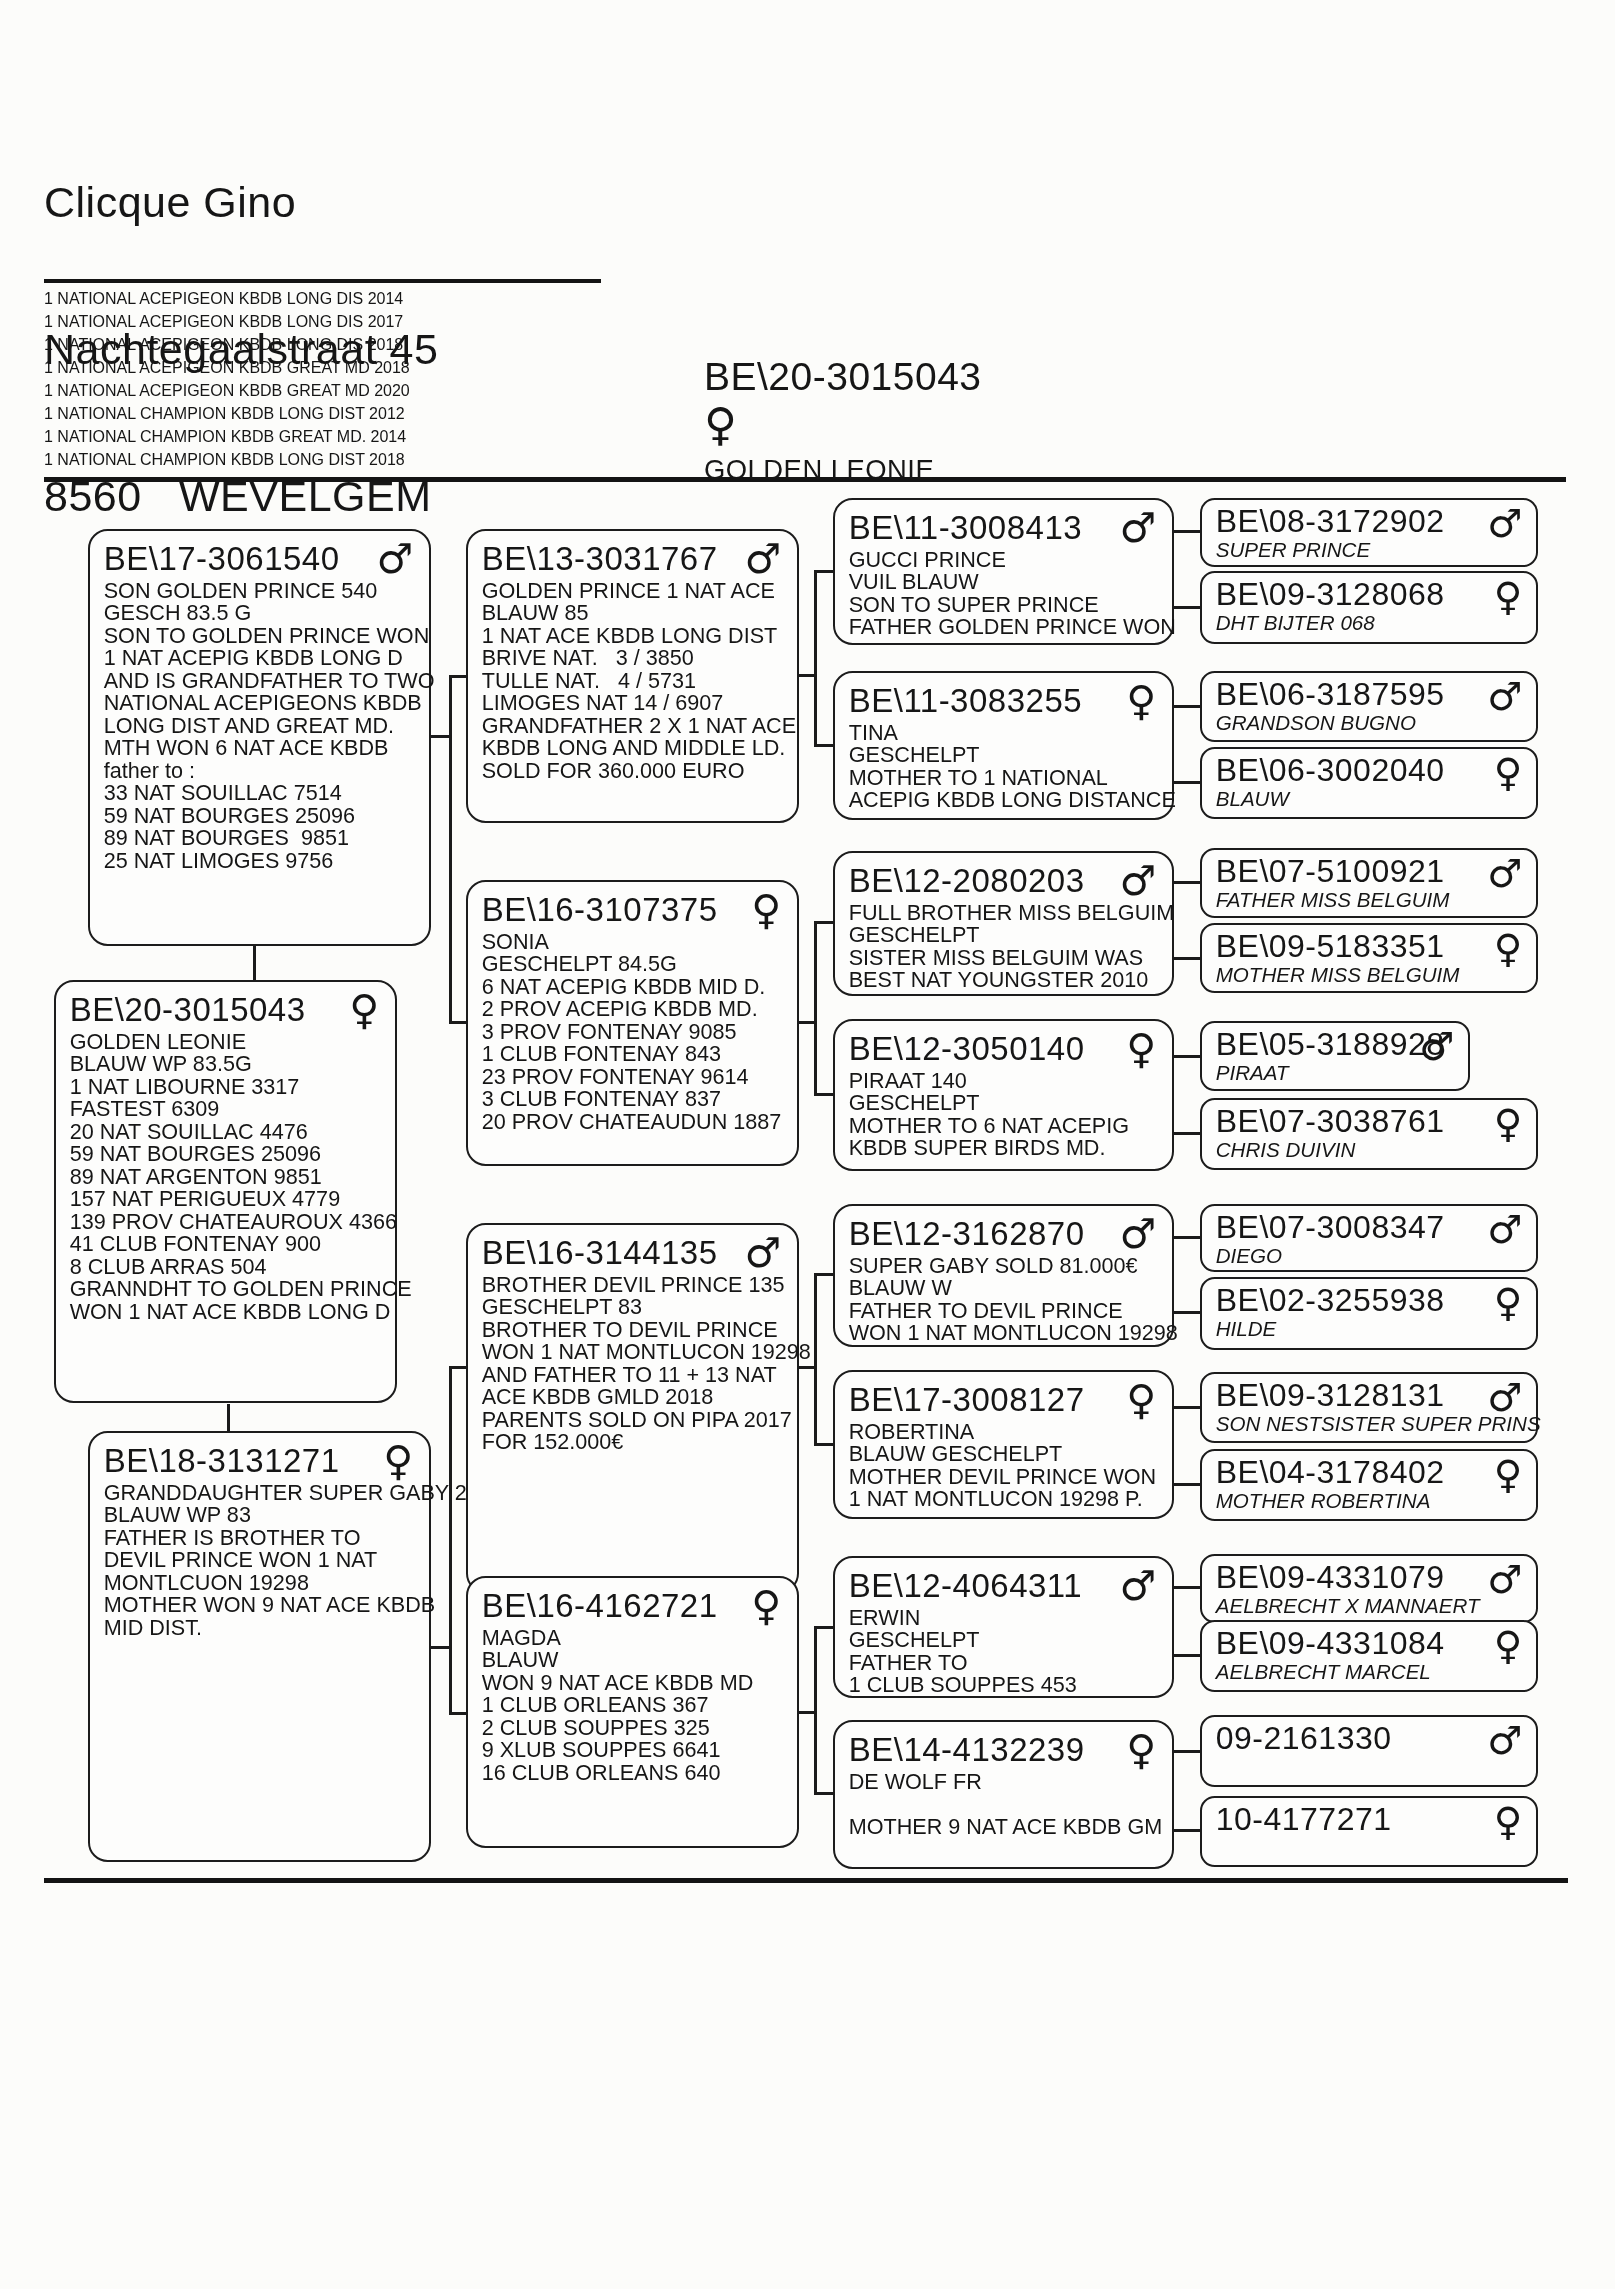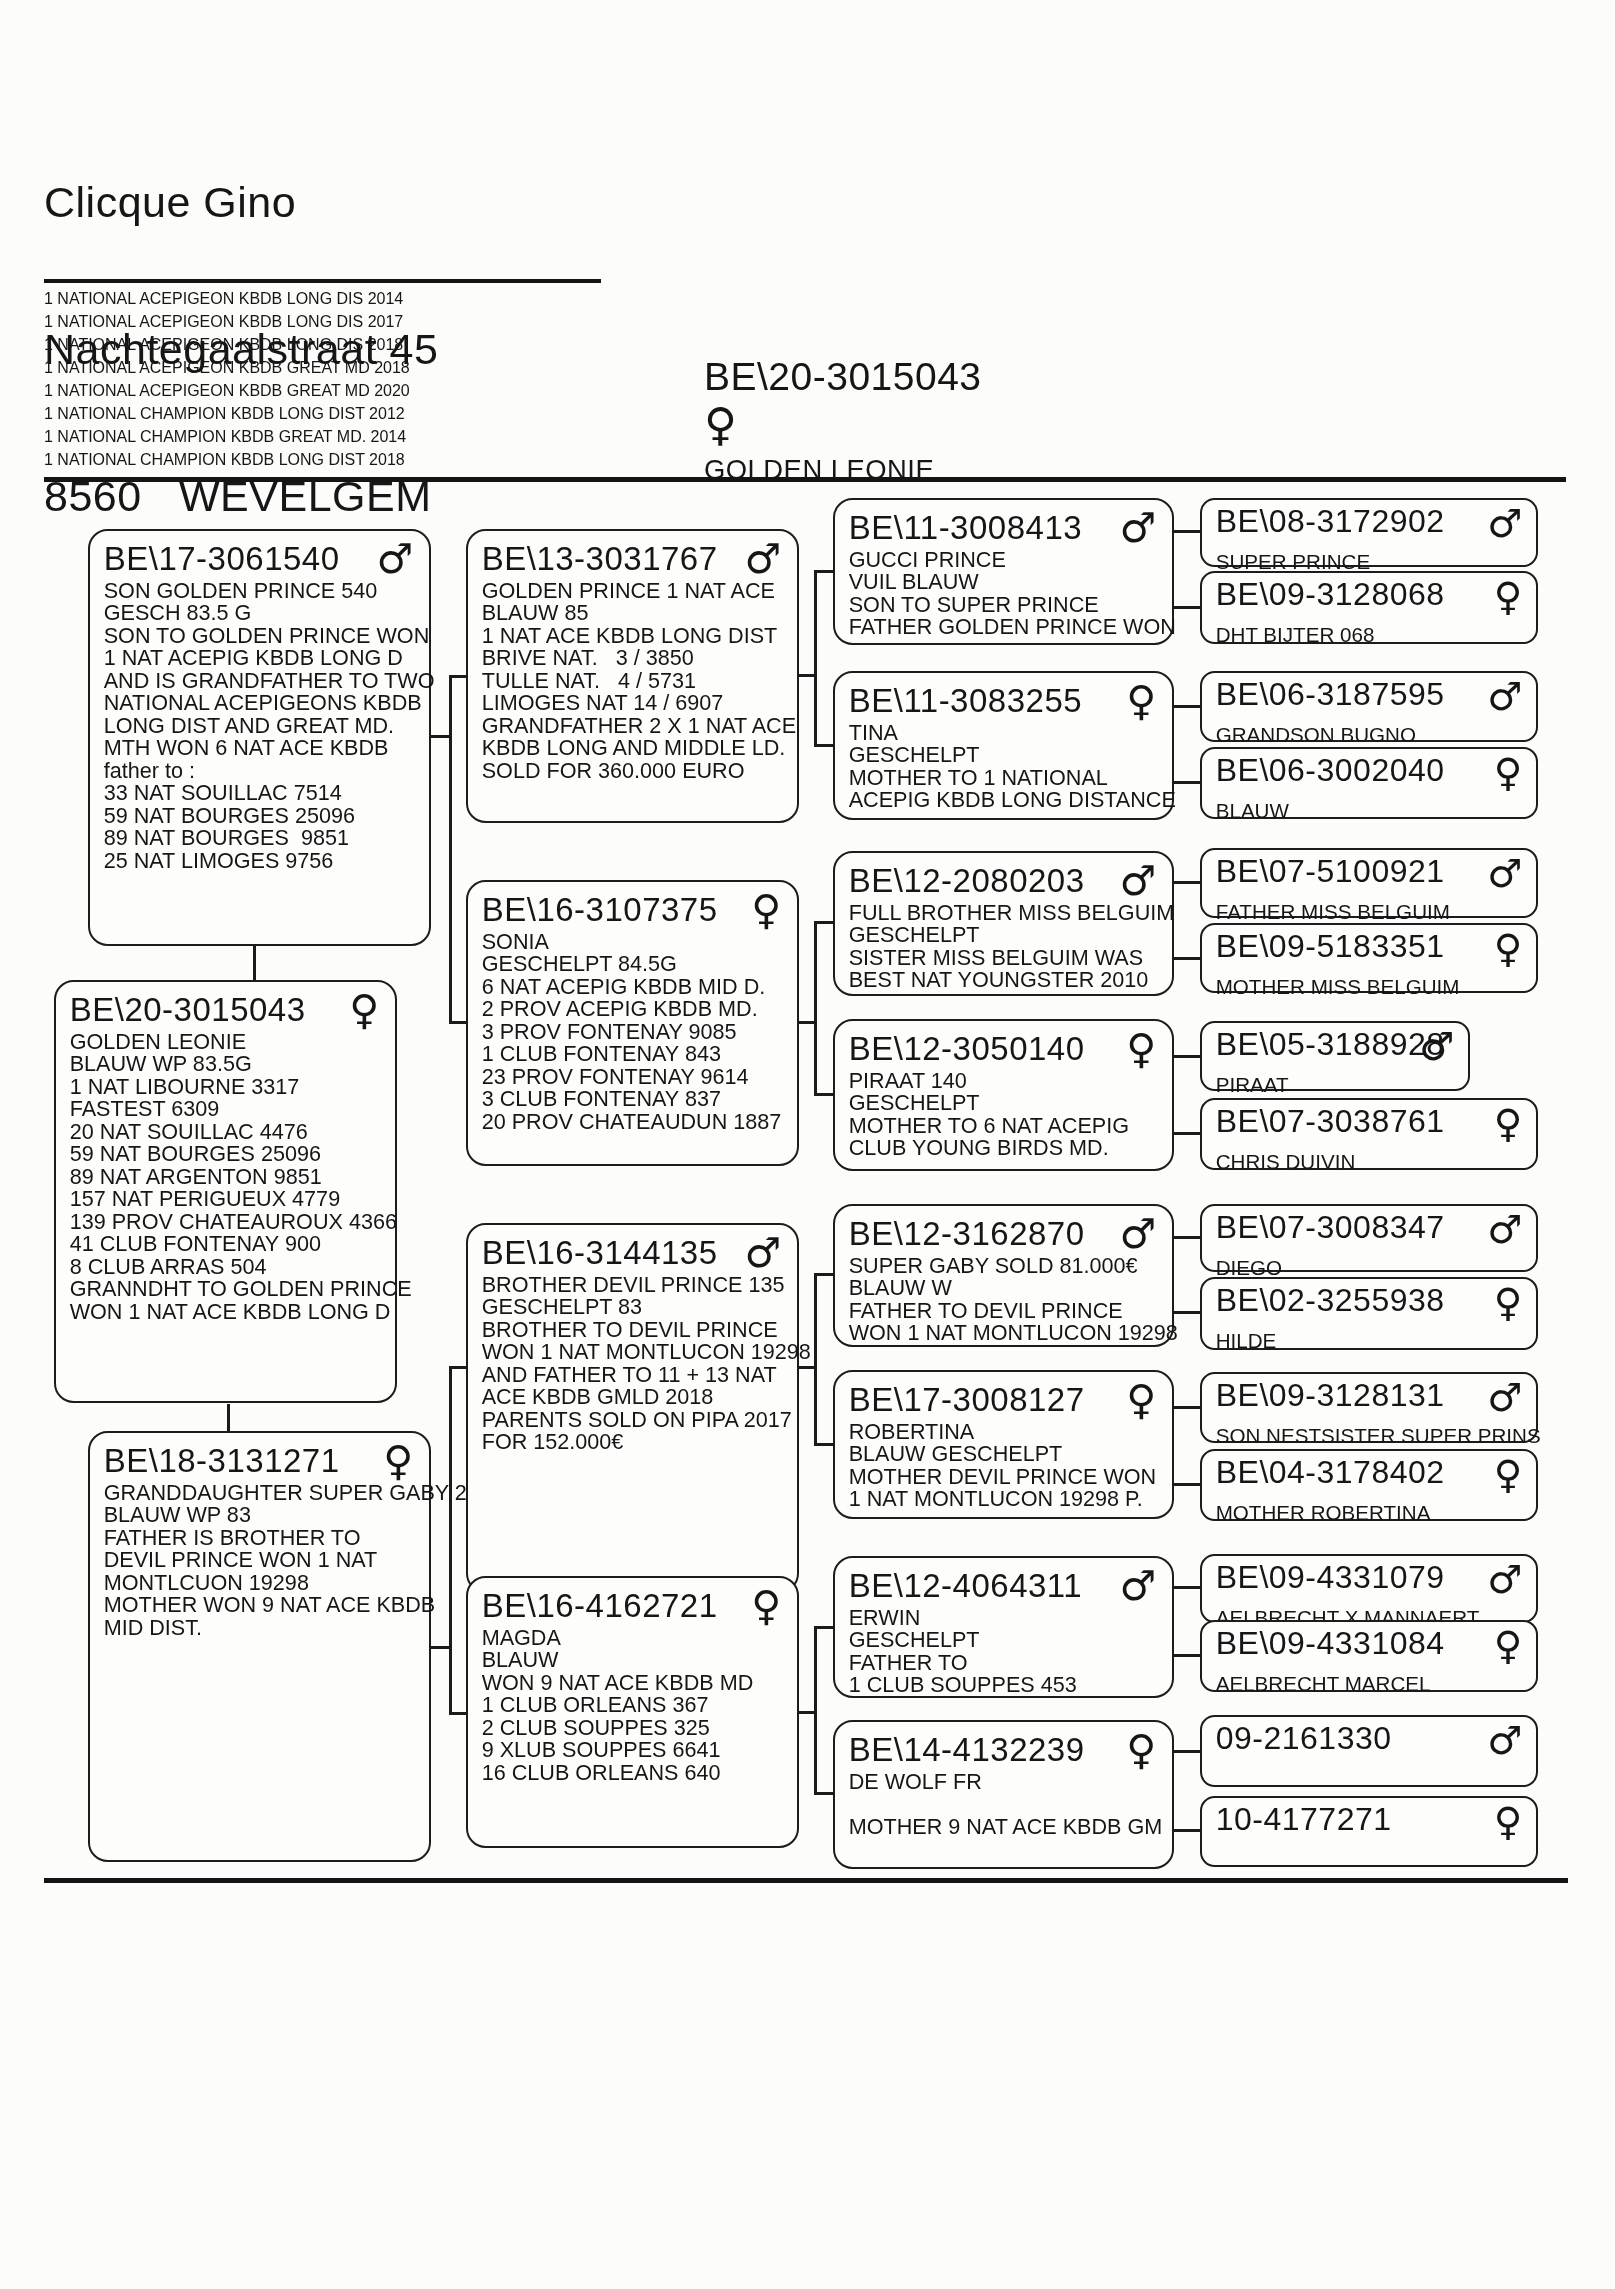--- a/index.html
+++ b/index.html
@@ -24,21 +24,21 @@
     padding:7.8px 9.8px 3.9px 13.7px;
   }
   .box-head{white-space:nowrap;}
   .ring{font-size:33px;letter-spacing:0.5px;line-height:39px;}
   .sex{position:absolute;top:7.8px;right:15.7px;font-size:41px;line-height:41px;font-family:"DejaVu Sans",sans-serif;}
   .lines{margin-top:2px;font-size:21.6px;line-height:22.5px;white-space:pre;}
   .lines .line{min-height:22.5px;}
   .small{border-radius:14.7px;padding:3.9px 9.8px 2px 13.7px;}
   .small .ring{font-size:32px;line-height:35px;}
   .small .sex{top:3.9px;right:13.7px;font-size:39px;line-height:39px;}
-  .small .lines{margin-top:12px;font-size:20.6px;line-height:21.6px;}
+  .small .lines{margin-top:0;font-size:20.6px;line-height:21.6px;font-style:italic;}
 </style>
 </head>
 <body>
 
 <div class="owner">
   <div>Clicque Gino</div>
   <div>Nachtegaalstraat 45</div>
   <div>8560   WEVELGEM</div>
 </div>
 
@@ -91,21 +91,21 @@
 <div class="box" style="left:833px;top:671px;width:341px;height:149px">
   <div class="box-head"><span class="ring">BE\11-3083255</span><span class="sex">♀</span></div>
   <div class="lines"><div class="line">TINA</div><div class="line">GESCHELPT</div><div class="line">MOTHER TO 1 NATIONAL</div><div class="line">ACEPIG KBDB LONG DISTANCE</div></div>
 </div>
 <div class="box" style="left:833px;top:851px;width:341px;height:145px">
   <div class="box-head"><span class="ring">BE\12-2080203</span><span class="sex">♂</span></div>
   <div class="lines"><div class="line">FULL BROTHER MISS BELGUIM</div><div class="line">GESCHELPT</div><div class="line">SISTER MISS BELGUIM WAS</div><div class="line">BEST NAT YOUNGSTER 2010</div></div>
 </div>
 <div class="box" style="left:833px;top:1019px;width:341px;height:152px">
   <div class="box-head"><span class="ring">BE\12-3050140</span><span class="sex">♀</span></div>
-  <div class="lines"><div class="line">PIRAAT 140</div><div class="line">GESCHELPT</div><div class="line">MOTHER TO 6 NAT ACEPIG</div><div class="line">CLUB YOUNG BIRDS MD.</div></div>
+  <div class="lines"><div class="line">PIRAAT 140</div><div class="line">GESCHELPT</div><div class="line">MOTHER TO 6 NAT ACEPIG</div><div class="line">KBDB SUPER BIRDS MD.</div></div>
 </div>
 <div class="box" style="left:833px;top:1204px;width:341px;height:143px">
   <div class="box-head"><span class="ring">BE\12-3162870</span><span class="sex">♂</span></div>
   <div class="lines"><div class="line">SUPER GABY SOLD 81.000€</div><div class="line">BLAUW W</div><div class="line">FATHER TO DEVIL PRINCE</div><div class="line">WON 1 NAT MONTLUCON 19298</div></div>
 </div>
 <div class="box" style="left:833px;top:1370px;width:341px;height:149px">
   <div class="box-head"><span class="ring">BE\17-3008127</span><span class="sex">♀</span></div>
   <div class="lines"><div class="line">ROBERTINA</div><div class="line">BLAUW GESCHELPT</div><div class="line">MOTHER DEVIL PRINCE WON</div><div class="line">1 NAT MONTLUCON 19298 P.</div></div>
 </div>
 <div class="box" style="left:833px;top:1556px;width:341px;height:142px">

